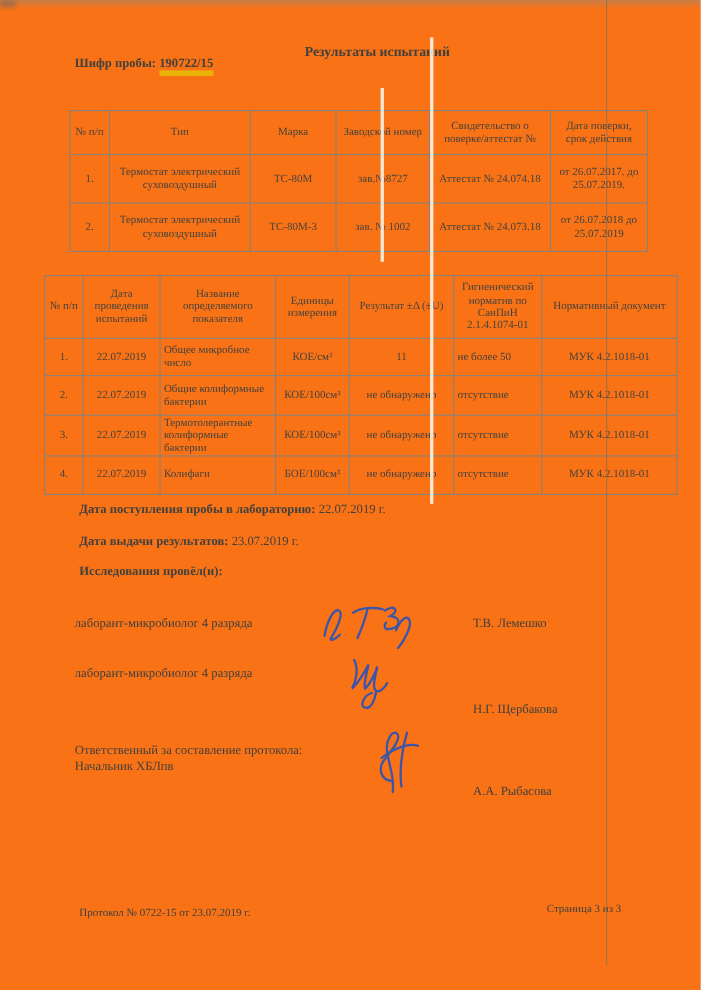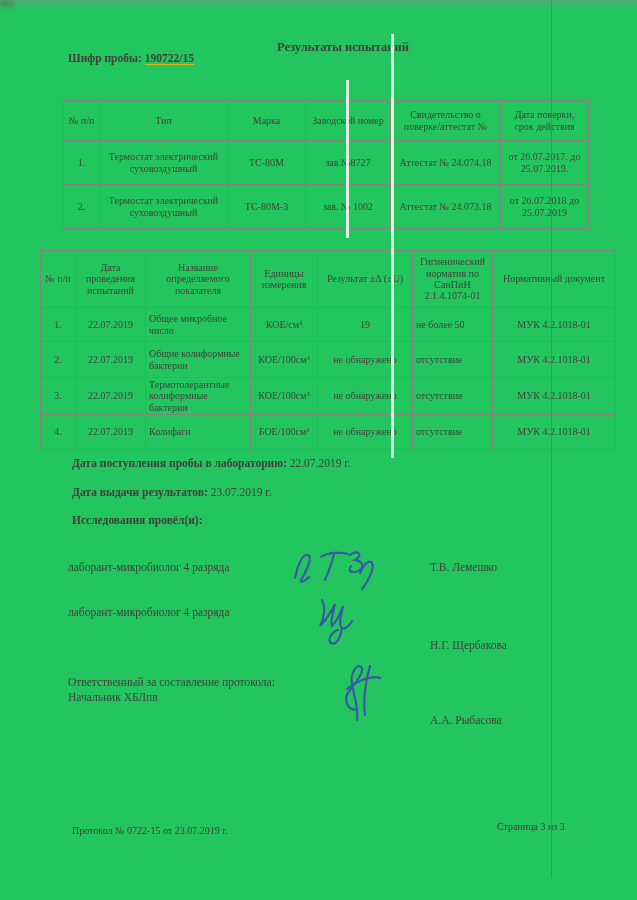--- a/index.html
+++ b/index.html
@@ -1,29 +1,29 @@
 <!DOCTYPE html>
 <html><head>
 <meta charset="utf-8">
 <style>
   html,body{margin:0;padding:0;background:#d9d9d6;}
   .page{
     position:relative;
     width:637px;height:900px;
-    background:#22c55e;
+    background:#f97316;
     overflow:hidden;
     font-family:"Liberation Serif","DejaVu Serif",serif;
     color:#42403d;
   }
   .abs{position:absolute;}
   .b{font-weight:bold;}
   .t11{font-size:11.5px;line-height:1.25;}
   .t10{font-size:10px;line-height:1.2;}
   .title{font-size:12.5px;font-weight:bold;text-align:center;}
-  .underline{border-bottom:1px solid #eab308;padding-bottom:0px;}
+  .underline{border-bottom:5px solid #eab308;padding-bottom:0px;}
 
   table.doc-table{
     position:absolute;
     border-collapse:collapse;
     table-layout:fixed;
     font-size:10px;
     line-height:1.14;
     color:#45423e;
   }
   table.doc-table th, table.doc-table td{
@@ -115,21 +115,21 @@
       <th>Единицы измерения</th>
       <th>Результат ±Δ (±U)</th>
       <th>Гигиенический норматив по СанПиН 2.1.4.1074-01</th>
       <th>Нормативный документ</th>
     </tr>
     <tr style="height:34px;">
       <td class="ta-c">1.</td>
       <td class="ta-c">22.07.2019</td>
       <td class="ta-l">Общее микробное число</td>
       <td class="ta-c">КОЕ/см³</td>
-      <td class="ta-c">19</td>
+      <td class="ta-c">11</td>
       <td class="ta-l">не более 50</td>
       <td class="ta-c">МУК 4.2.1018-01</td>
     </tr>
     <tr style="height:36px;">
       <td class="ta-c">2.</td>
       <td class="ta-c">22.07.2019</td>
       <td class="ta-l">Общие колиформные бактерии</td>
       <td class="ta-c">КОЕ/100см³</td>
       <td class="ta-c">не обнаружено</td>
       <td class="ta-l">отсутствие</td>

